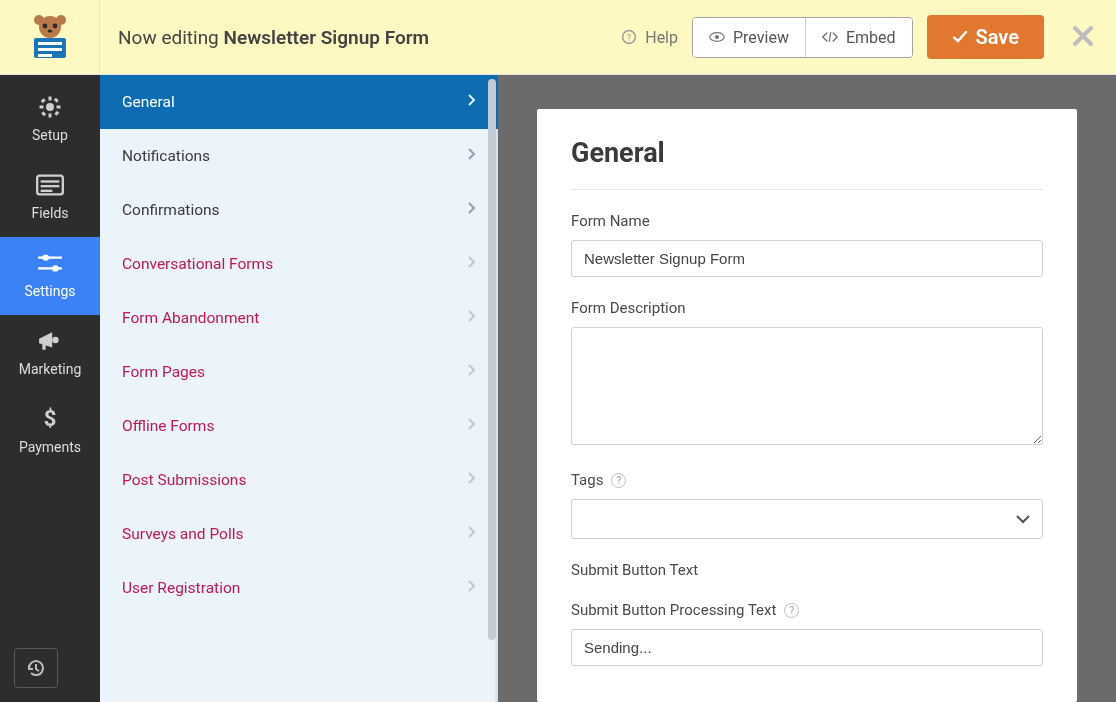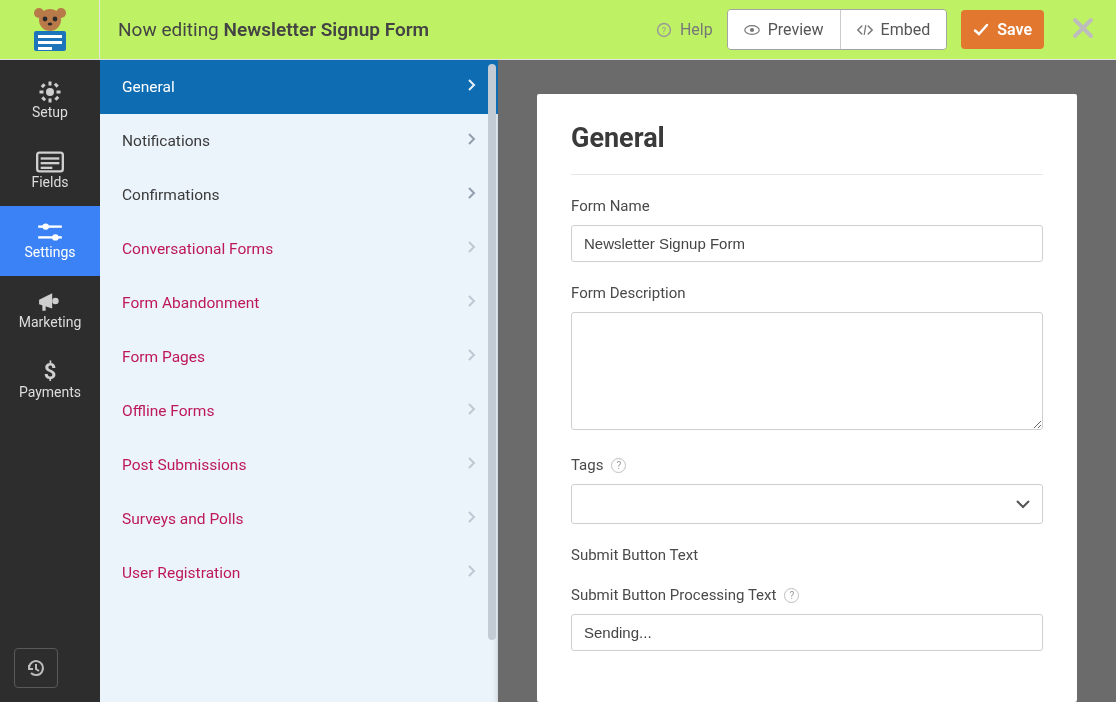--- a/index.html
+++ b/index.html
@@ -10,24 +10,24 @@
     height: 702px;
     overflow: hidden;
     color: #444;
   }
   .app { display: flex; flex-direction: column; width: 100%; height: 100%; }
 
   
   .topbar {
     display: flex;
     align-items: center;
-    height: 60px;
+    height: 75px;
     border-bottom: 1px solid #e3e3e3;
     padding: 0 18px 0 0;
-    background: #bef264;
+    background: #fef9c3;
   }
   .logo-cell {
     width: 100px;
     height: 75px;
     display: flex;
     align-items: center;
     justify-content: center;
     border-right: 1px solid #e3e3e3;
   }
   
@@ -44,38 +44,38 @@
     display: inline-flex; border: 1px solid #a3a3a3; border-radius: 4px; overflow: hidden;
   }
   .btn-group .seg {
     display: inline-flex; align-items: center; gap: 8px;
     padding: 10px 16px; color: #555; font-size: 16px; cursor: pointer;
     background: #fff;
   }
   .btn-group .seg + .seg { border-left: 1px solid #ccc; }
   .btn-save {
     display: inline-flex; align-items: center; gap: 8px;
-    padding: 10px 12px; background: #e27730; color: #fff;
-    font-size: 16px; font-weight: 600; border-radius: 4px; cursor: pointer;
+    padding: 10px 25px; background: #e27730; color: #fff;
+    font-size: 20px; font-weight: 600; border-radius: 4px; cursor: pointer;
   }
   .close-x { color: #bbb; font-size: 28px; cursor: pointer; margin-left: 10px; padding: 0 4px; }
   .close-x svg { width: 22px; height: 22px; }
 
   
   .body { display: flex; flex: 1; min-height: 0; }
 
   
   .rail {
     width: 100px; background: #2d2d2d; display: flex; flex-direction: column;
     padding-top: 6px; position: relative;
   }
   .rail-item {
     width: 100%; display: flex; flex-direction: column; align-items: center;
     justify-content: center; color: #ddd; font-size: 14px;
-    padding: 14px 0 16px 0; cursor: pointer; gap: 0;
+    padding: 14px 0 16px 0; cursor: pointer; gap: 8px;
   }
   .rail-item.active { background: #3b82f6; color: #fff; }
   .rail-item svg { width: 28px; height: 24px; }
   .rail-footer {
     margin-top: auto; padding: 14px; display: flex; align-items: center; justify-content: flex-start;
   }
   .rail-history {
     width: 44px; height: 40px; border: 1px solid #5a5a5a; border-radius: 4px;
     display: flex; align-items: center; justify-content: center; color: #bbb; cursor: pointer;
   }

